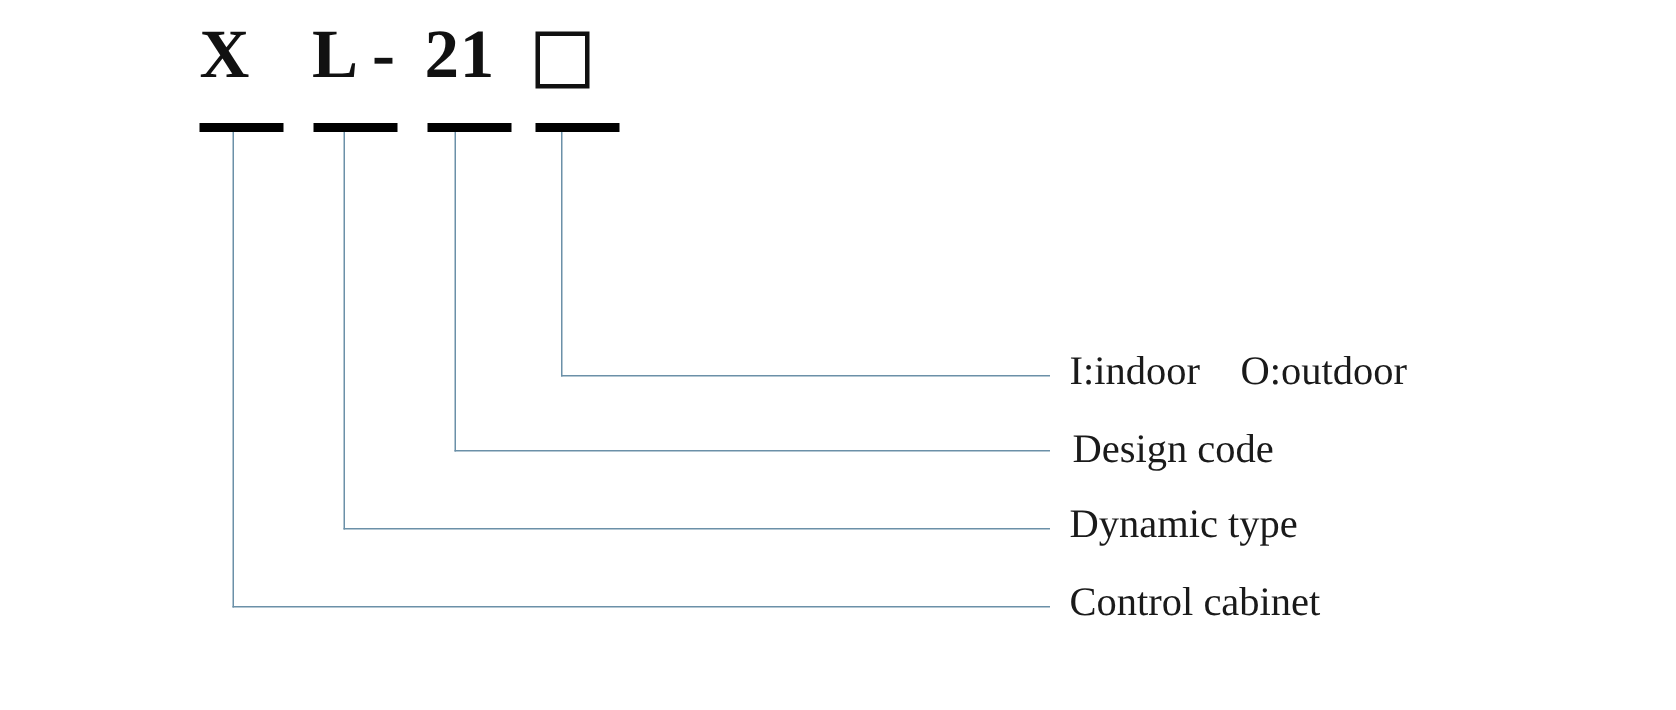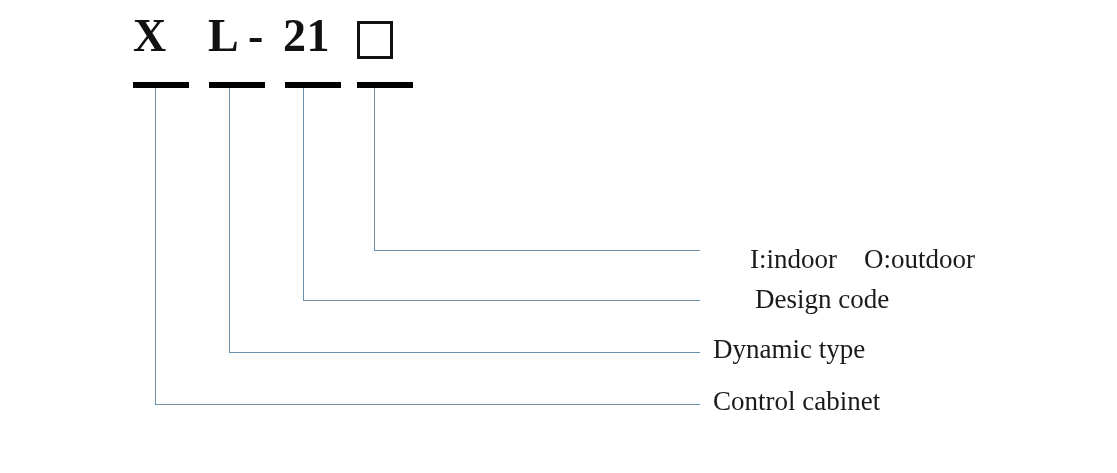--- a/index.html
+++ b/index.html
@@ -92,21 +92,21 @@
 
   <div class="lead-v" style="left:303px; top:88px; height:213px;"></div>
   <div class="lead-h" style="left:303px; top:300px; width:397px;"></div>
 
   <div class="lead-v" style="left:229px; top:88px; height:265px;"></div>
   <div class="lead-h" style="left:229px; top:352px; width:471px;"></div>
 
   <div class="lead-v" style="left:155px; top:88px; height:317px;"></div>
   <div class="lead-h" style="left:155px; top:404px; width:545px;"></div>
 
-  <div class="label" style="left:713px; top:246px;margin-left:37px;">I:indoor    O:outdoor</div>
+  <div class="label" style="left:713px; top:234px;">I:indoor    O:outdoor</div>
 
-  <div class="label" style="left:755px; top:286px;">Design code</div>
+  <div class="label" style="left:715px; top:286px;">Design code</div>
 
   <div class="label" style="left:713px; top:336px;">Dynamic type</div>
 
   <div class="label" style="left:713px; top:388px;">Control cabinet</div>
 
 </div>
 
 </body></html>

